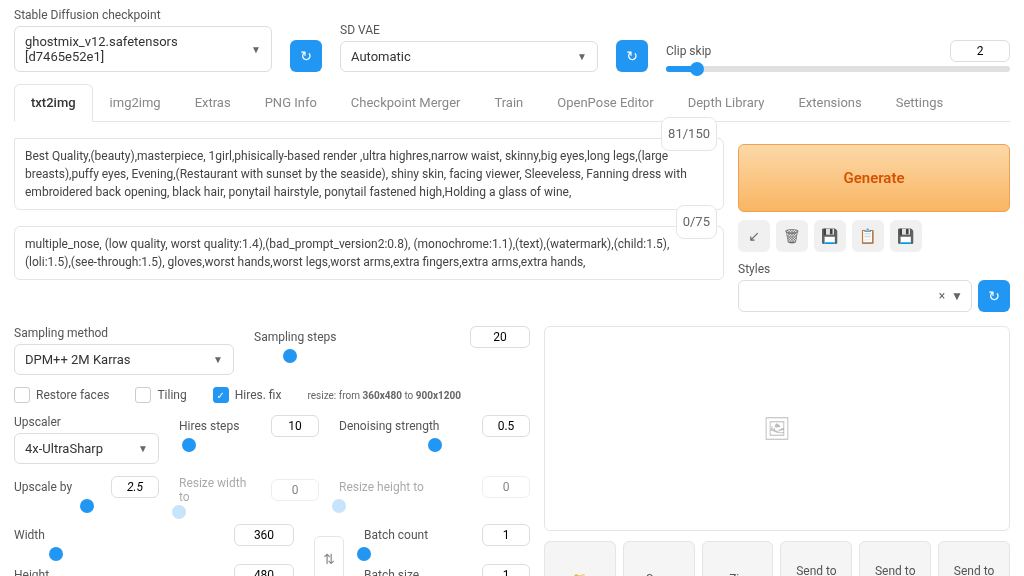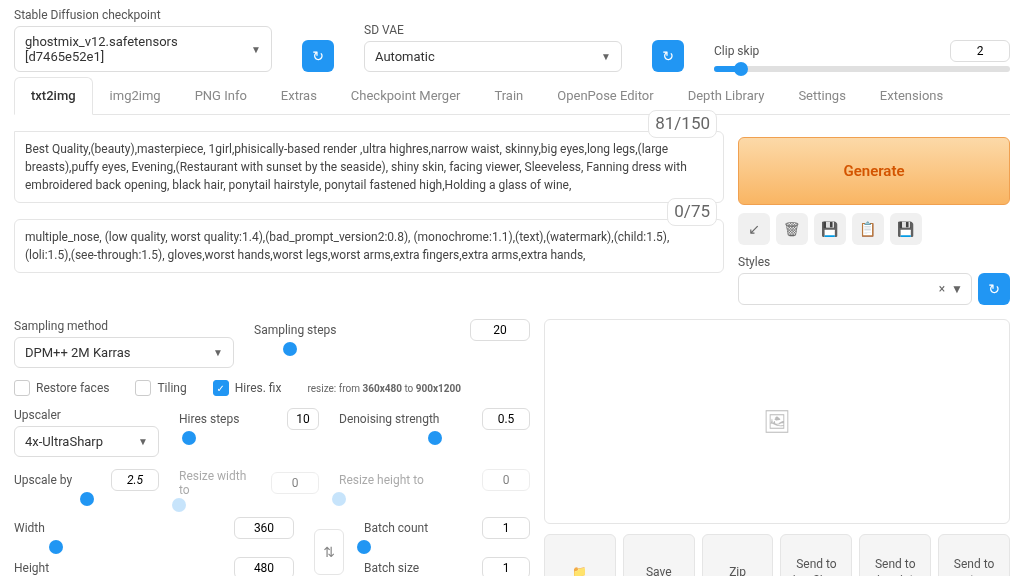--- a/index.html
+++ b/index.html
@@ -1,17 +1,17 @@
 <!DOCTYPE html>
 <html><head>
 <meta charset="utf-8">
 <style>
 * { box-sizing: border-box; margin: 0; padding: 0; font-family: -apple-system, BlinkMacSystemFont, "Segoe UI", Roboto, sans-serif; }
 body { background: #fff; font-size: 13px; color: #333; padding: 8px 14px; width: 1024px; }
-.top-row { display: flex; gap: 30px; align-items: flex-end; margin-bottom: 5px; }
+.top-row { display: flex; gap: 18px; align-items: flex-end; margin-bottom: 12px; }
 .label { font-size: 12px; color: #555; margin-bottom: 4px; display: block; }
 .dropdown { border: 1px solid #ddd; border-radius: 6px; padding: 7px 10px; background: #fff; display: flex; align-items: center; justify-content: space-between; cursor: pointer; font-size: 13px; }
 .dropdown .arrow { font-size: 10px; color: #666; }
 .icon-btn { width: 32px; height: 32px; border-radius: 6px; display: flex; align-items: center; justify-content: center; cursor: pointer; font-size: 14px; }
 .icon-btn.blue { background: #2196f3; color: #fff; }
 .icon-btn.gray { background: #f0f0f0; color: #666; }
 .small-input { border: 1px solid #ddd; border-radius: 6px; padding: 3px 8px; width: 60px; text-align: center; font-size: 12px; }
 .slider-wrap { position: relative; height: 6px; background: #e0e0e0; border-radius: 3px; flex: 1; }
 .slider-fill { position: absolute; height: 100%; background: #2196f3; border-radius: 3px; left: 0; }
 .slider-thumb { position: absolute; width: 14px; height: 14px; background: #2196f3; border-radius: 50%; top: 50%; transform: translate(-50%, -50%); }
@@ -19,21 +19,21 @@
 .tabs { display: flex; border-bottom: 1px solid #e5e5e5; margin-bottom: 16px; }
 .tab { padding: 10px 16px; color: #888; cursor: pointer; font-size: 13px; border: 1px solid transparent; border-top-left-radius: 6px; border-top-right-radius: 6px; }
 .tab.active { color: #333; border: 1px solid #e5e5e5; border-bottom-color: #fff; background: #fff; margin-bottom: -1px; font-weight: 500; }
 
 .main-cols { display: flex; gap: 14px; }
 .left-col { flex: 1; min-width: 0; }
 .right-col { width: 272px; flex-shrink: 0; }
 
 .prompt-box { position: relative; border: 1px solid #e5e5e5; border-radius: 0 6px 6px 6px; padding: 8px 10px; margin-bottom: 8px; font-size: 12px; color: #444; line-height: 1.5; }
 .prompt-box.neg { border-radius: 6px; }
-.token-count { position: absolute; right: 6px; top: -22px; background: #fff; border: 1px solid #e5e5e5; border-radius: 8px; padding: 0 6px; font-size: 17px; color: #666; }
+.token-count { position: absolute; right: 6px; top: -22px; background: #fff; border: 1px solid #e5e5e5; border-radius: 8px; padding: 6px 6px; font-size: 13px; color: #666; }
 
 .generate-btn { background: linear-gradient(#fcd9a8, #f9b563); border: 1px solid #f0a050; border-radius: 6px; color: #d35400; font-weight: 600; font-size: 15px; padding: 24px 0; text-align: center; cursor: pointer; margin-bottom: 8px; }
 .icon-row { display: flex; gap: 6px; margin-bottom: 10px; }
 
 .styles-select { border: 1px solid #ddd; border-radius: 6px; padding: 6px 8px; display: flex; align-items: center; justify-content: flex-end; gap: 6px; font-size: 12px; color: #666; flex: 1; }
 .ctrl-row { display: flex; gap: 20px; margin-bottom: 12px; align-items: flex-start; }
 .ctrl-block { display: flex; flex-direction: column; gap: 4px; }
 .ctrl-block .head { display: flex; justify-content: space-between; align-items: center; gap: 12px; margin-bottom: 4px; }
 .ctrl-block .label { margin-bottom: 0; }
 
@@ -79,28 +79,28 @@
     <div class="slider-wrap">
       <div class="slider-fill" style="width:9%"></div>
         <div class="slider-thumb" style="left:9%"></div>
     </div>
   </div>
 </div>
 
 <div class="tabs">
   <div class="tab active">txt2img</div>
   <div class="tab">img2img</div>
+  <div class="tab">Extras</div>
   <div class="tab">PNG Info</div>
-  <div class="tab">Extras</div>
   <div class="tab">Checkpoint Merger</div>
   <div class="tab">Train</div>
   <div class="tab">OpenPose Editor</div>
   <div class="tab">Depth Library</div>
+  <div class="tab">Extensions</div>
   <div class="tab">Settings</div>
-  <div class="tab">Extensions</div>
 </div>
 
 <div class="main-cols">
   <div class="left-col">
     <div class="prompt-box" style="border-top-left-radius:0;margin-top:0">
       <span class="token-count">81/150</span>
       <span>Best Quality,(beauty),masterpiece, 1girl,phisically-based render ,ultra highres,narrow waist, skinny,big eyes,long legs,(large breasts),puffy eyes, Evening,(Restaurant with sunset by the seaside), shiny skin, facing viewer, Sleeveless, Fanning dress with embroidered back opening, black hair, ponytail hairstyle, ponytail fastened high,Holding a glass of wine,</span>
     </div>
     <div class="prompt-box neg" style="margin-top:16px">
       <span class="token-count">0/75</span>
@@ -172,21 +172,21 @@
       <div class="ctrl-block" style="width:145px">
         <span class="label">Upscaler</span>
         <div class="dropdown">
           <span>4x-UltraSharp</span>
           <span class="arrow">▼</span>
         </div>
       </div>
       <div class="ctrl-block" style="width:140px">
         <div class="head">
             <span class="label">Hires steps</span>
-            <input class="small-input" style="width: 32px;" value="10">
+            <input class="small-input" style="width: 48px;" value="10">
           </div>
         <div class="slider-wrap">
             <div class="slider-fill" style="width:7%"></div>
             <div class="slider-thumb" style="left:7%"></div>
           </div>
       </div>
       <div class="ctrl-block" style="flex:1">
         <div class="head">
             <span class="label">Denoising strength</span>
             <input class="small-input" style="width: 48px;" value="0.5">

